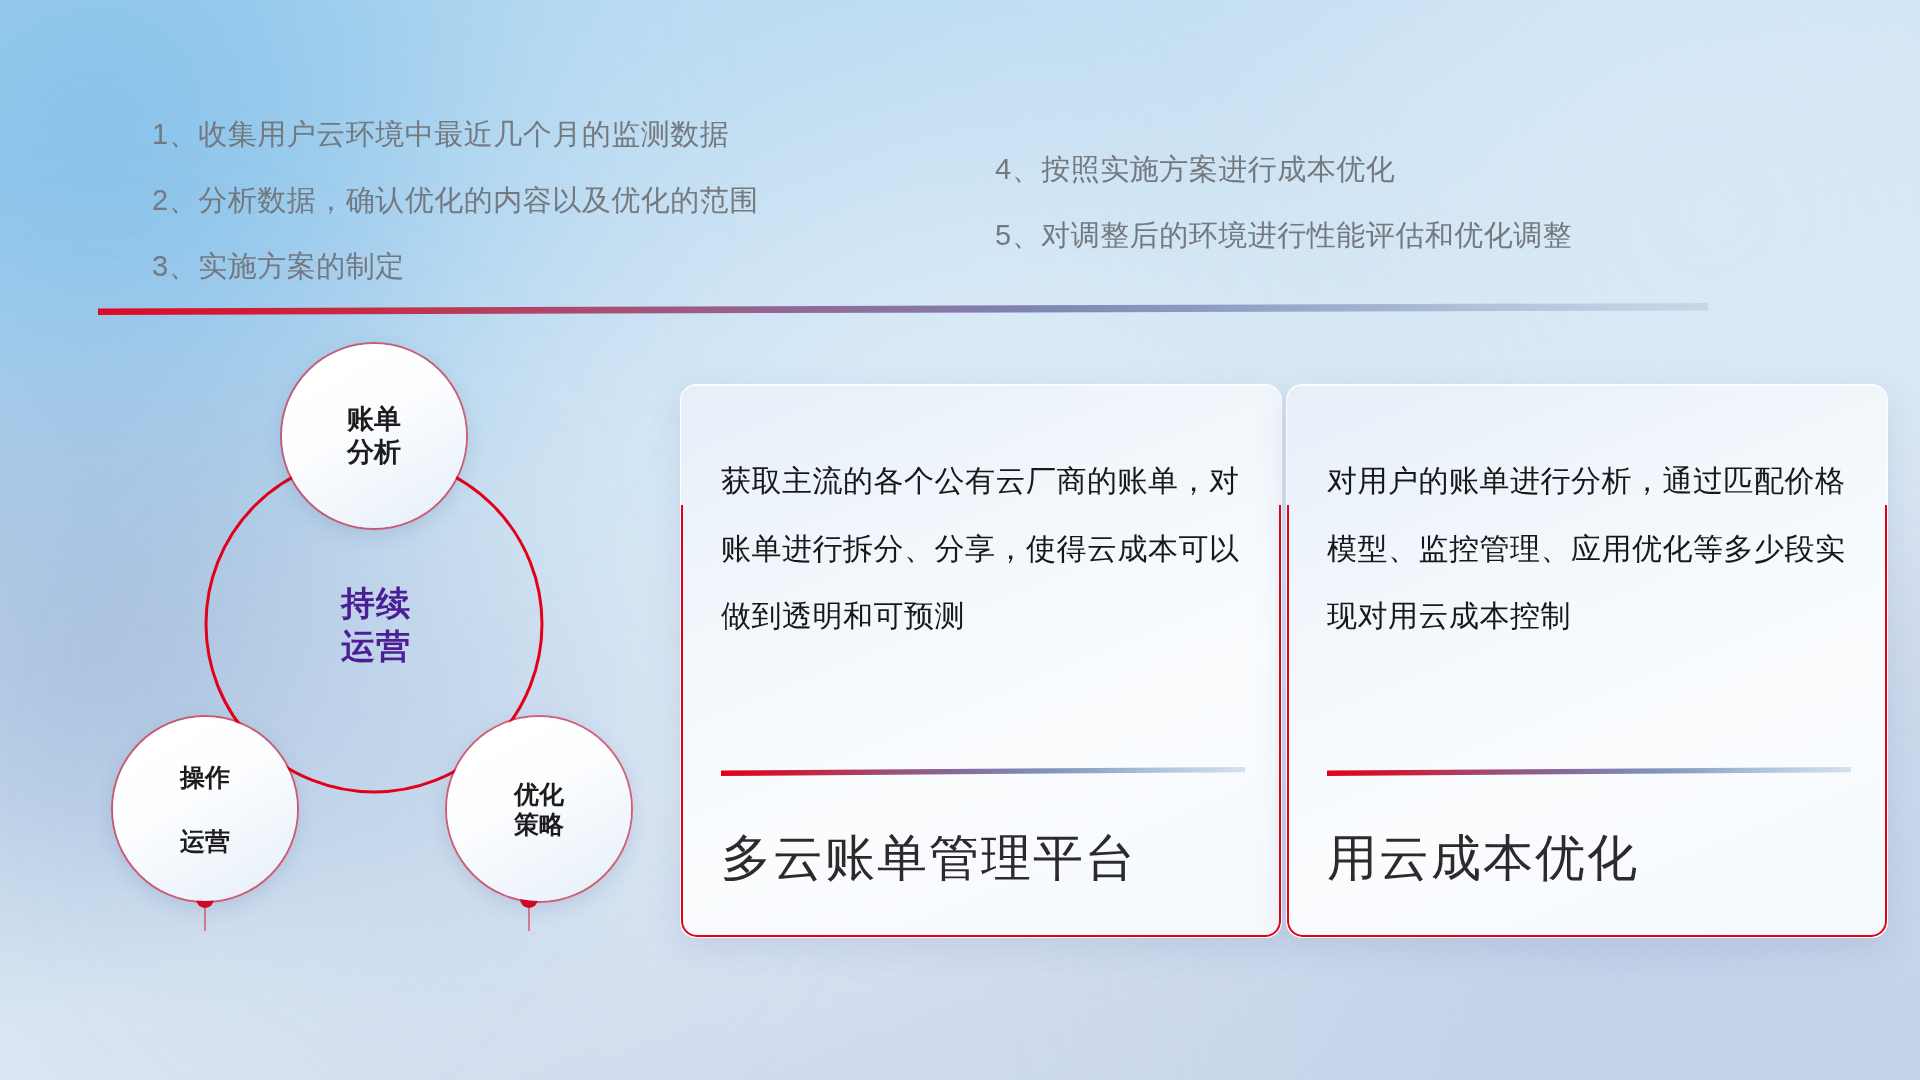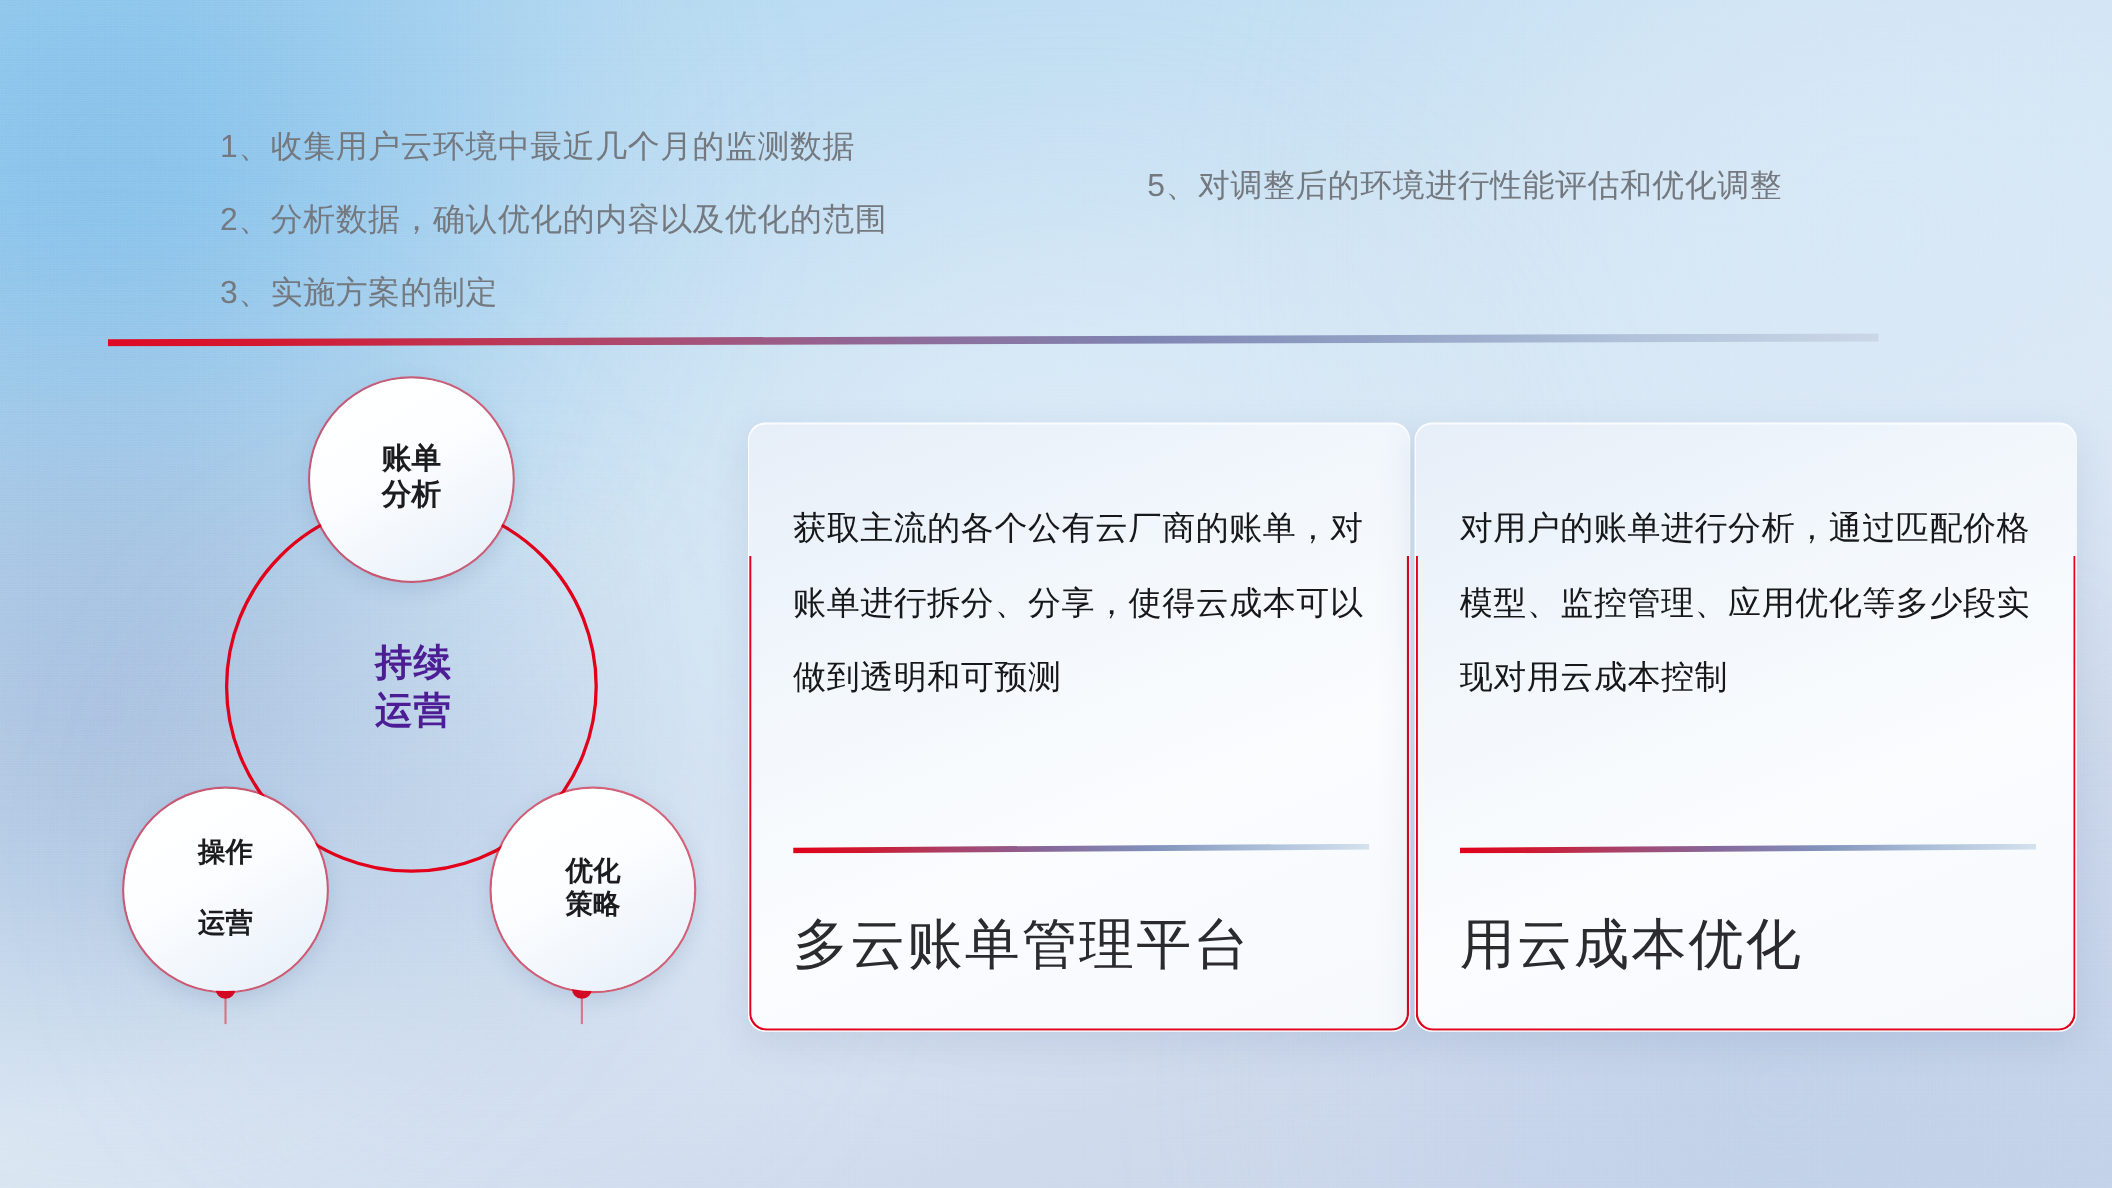--- a/index.html
+++ b/index.html
@@ -31,21 +31,21 @@
   .blob-f{left:130px;top:520px;width:620px;height:520px;
     background:radial-gradient(circle at 50% 50%,rgba(176,198,228,.7),rgba(176,198,228,0) 70%);}
   .bg-noise{
     position:absolute;inset:0;opacity:.30;
     background-image:
       repeating-linear-gradient(0deg,rgba(255,255,255,.16) 0 1px,rgba(0,0,0,0) 1px 2px),
       repeating-linear-gradient(90deg,rgba(255,255,255,.10) 0 1px,rgba(0,0,0,0) 1px 2px);
   }
 
   
-  .bullets{position:absolute;color:#6c7077;white-space:nowrap;margin-left:48px;}
+  .bullets{position:absolute;color:#6c7077;white-space:nowrap;}
   .bullets .bl{
     font-size:29px;line-height:1;letter-spacing:.5px;color:#74787f;font-weight:400;
   }
   #bullets-left{left:152px;top:120px;}
   #bullets-left .bl{margin-bottom:37px;}
   #bullets-right{left:995px;top:155px;}
   #bullets-right .bl{margin-bottom:37px;}
 
   
   #divider{
@@ -56,21 +56,21 @@
   }
 
   
   #diagram{position:absolute;left:96px;top:352px;width:580px;height:600px;}
   #diagram svg{position:absolute;left:0;top:0;}
   .node{
     position:absolute;border-radius:50%;
     background:linear-gradient(150deg,#ffffff 0%,#fdfeff 40%,#eef4fb 78%,#e4edf8 100%);
     box-shadow:0 0 0 2px rgba(226,0,26,.55), 0 6px 20px rgba(60,90,140,.18);
     display:flex;flex-direction:column;align-items:center;justify-content:center;
-    color:#1c1c1e;font-weight:700;line-height:1.22;text-align:center;font-family:Liberation Mono, monospace;
+    color:#1c1c1e;font-weight:700;line-height:1.22;text-align:center;
   }
   #node-top{left:186px;top:-8px;width:184px;height:184px;font-size:27px;}
   #node-bl{left:17px;top:365px;width:184px;height:184px;font-size:25px;gap:34px;}
   #node-br{left:351px;top:365px;width:184px;height:184px;font-size:25px;}
   .center-label{
     position:absolute;left:190px;top:230px;width:180px;text-align:center;
     color:#4c1d95;font-weight:700;font-size:34px;line-height:1.25;letter-spacing:1px;
   }
 
   
@@ -117,20 +117,21 @@
   <div class="bg-blob blob-f"></div>
   <div class="bg-noise"></div>
 
   <div class="bullets" id="bullets-left">
     <div class="bl">1、收集用户云环境中最近几个月的监测数据</div>
     <div class="bl">2、分析数据，确认优化的内容以及优化的范围</div>
     <div class="bl">3、实施方案的制定</div>
   </div>
 
   <div class="bullets" id="bullets-right">
+    <div class="bl">4、按照实施方案进行成本优化</div>
     <div class="bl">5、对调整后的环境进行性能评估和优化调整</div>
   </div>
 
   <div id="divider"></div>
 
   <div id="diagram">
     <svg width="580" height="600" viewBox="0 0 580 600">
       <circle cx="278" cy="272" r="168" fill="none" stroke="#e2001a" stroke-width="3"></circle>
       <line x1="278" y1="108" x2="278" y2="138" stroke="#e2001a" stroke-width="2" opacity=".45"></line>
       <circle cx="278" cy="106" r="9" fill="#e2001a"></circle>

